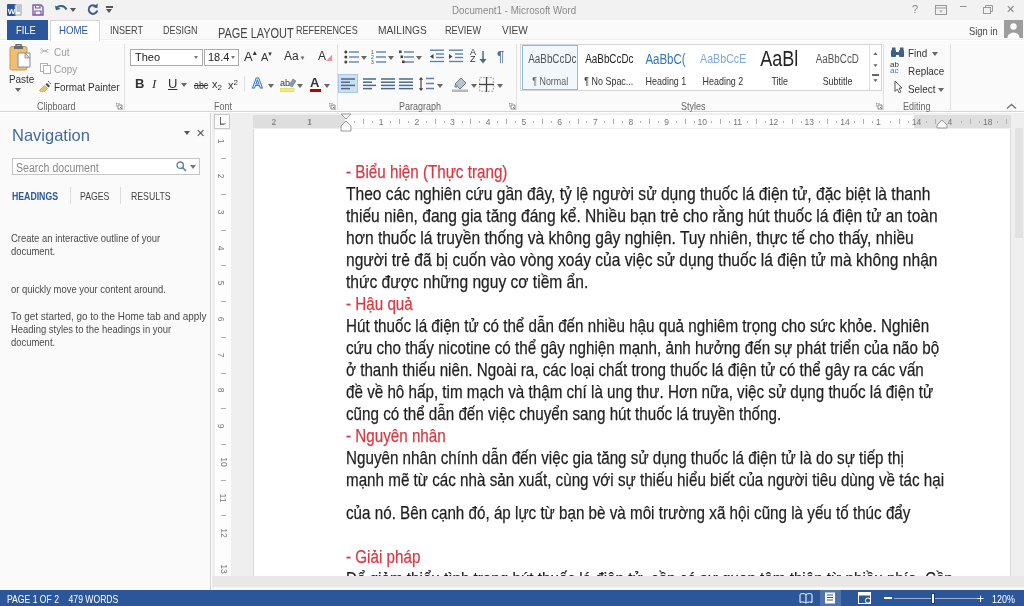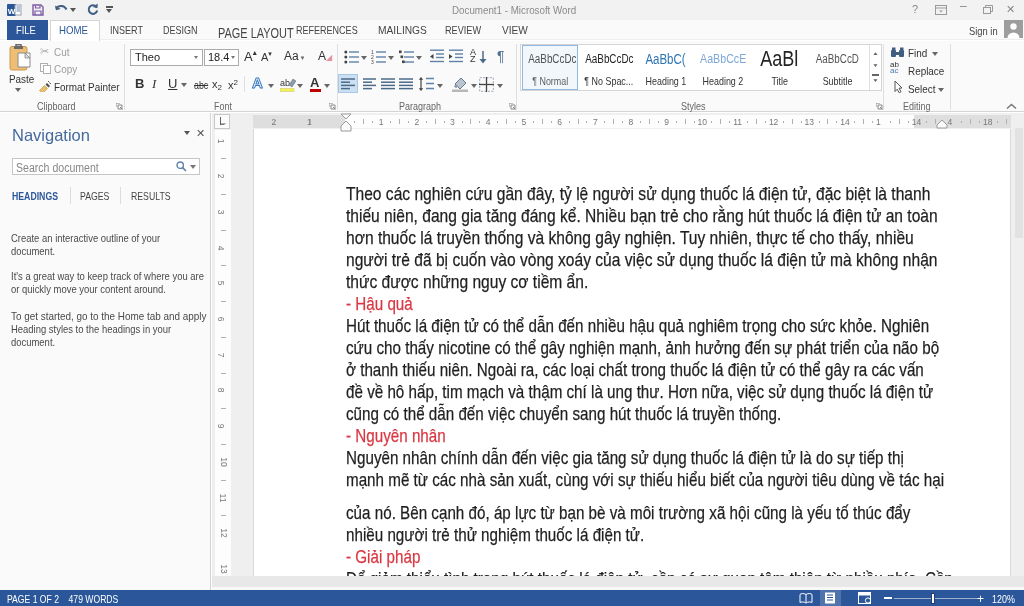--- a/index.html
+++ b/index.html
@@ -442,41 +442,40 @@
 <div class="abs" style="left:190px;top:165px;">
       <span class="caret" style="border-top-color:#777;"></span>
     </div>
 <div class="abs" style="left:12px;top:190px;font-size:10.5px;font-weight:bold;color:#2b579a;"><span class="sx" style="transform:scaleX(.83);">HEADINGS</span></div>
 <div class="abs" style="left:80px;top:190px;font-size:10.5px;color:#444;"><span class="sx" style="transform:scaleX(.83);">PAGES</span></div>
 <div class="abs" style="left:131px;top:190px;font-size:10.5px;color:#444;"><span class="sx" style="transform:scaleX(.83);">RESULTS</span></div>
 <div class="abs" style="left:70px;top:187px;width:1px;height:17px;background:#dcdcdc;"></div>
 <div class="abs" style="left:120px;top:187px;width:1px;height:17px;background:#dcdcdc;"></div>
 <div class="abs" style="left:11px;top:232px;font-size:10.5px;color:#4a4a4a;"><span class="sx" style="transform:scaleX(.9);">Create an interactive outline of your</span></div>
 <div class="abs" style="left:11px;top:245px;font-size:10.5px;color:#4a4a4a;"><span class="sx" style="transform:scaleX(.9);">document.</span></div>
-<div class="abs" style="left:11px;top:270px;font-size:10.5px;color:#4a4a4a;"><span class="sx" style="transform:scaleX(.9);">It's a great way to keep track of where you are</span></div>
 <div class="abs" style="left:11px;top:283px;font-size:10.5px;color:#4a4a4a;"><span class="sx" style="transform:scaleX(.9);">or quickly move your content around.</span></div>
 <div class="abs" style="left:11px;top:310px;font-size:11px;color:#4a4a4a;"><span class="sx" style="transform:scaleX(.9);">To get started, go to the Home tab and apply</span></div>
 <div class="abs" style="left:11px;top:323px;font-size:10.5px;color:#4a4a4a;"><span class="sx" style="transform:scaleX(.9);">Heading styles to the headings in your</span></div>
 <div class="abs" style="left:11px;top:336px;font-size:10.5px;color:#4a4a4a;"><span class="sx" style="transform:scaleX(.9);">document.</span></div>
+<div class="abs" style="left:346px;top:161px;height:22px;line-height:22px;font-size:19px;color:#d93842;-webkit-text-stroke:0.25px #d93842;"><span class="sx" style="transform:scaleX(0.8);">- Biểu hiện (Thực trạng)</span></div>
 <div class="abs" style="left:346px;top:183px;height:22px;line-height:22px;font-size:19px;color:#1f1f1f;-webkit-text-stroke:0.25px #1f1f1f;"><span class="sx" style="transform:scaleX(0.82);">Theo các nghiên cứu gần đây, tỷ lệ người sử dụng thuốc lá điện tử, đặc biệt là thanh</span></div>
 <div class="abs" style="left:346px;top:205px;height:22px;line-height:22px;font-size:19px;color:#1f1f1f;-webkit-text-stroke:0.25px #1f1f1f;"><span class="sx" style="transform:scaleX(0.82);">thiếu niên, đang gia tăng đáng kể. Nhiều bạn trẻ cho rằng hút thuốc lá điện tử an toàn</span></div>
 <div class="abs" style="left:346px;top:227px;height:22px;line-height:22px;font-size:19px;color:#1f1f1f;-webkit-text-stroke:0.25px #1f1f1f;"><span class="sx" style="transform:scaleX(0.82);">hơn thuốc lá truyền thống và không gây nghiện. Tuy nhiên, thực tế cho thấy, nhiều</span></div>
 <div class="abs" style="left:346px;top:249px;height:22px;line-height:22px;font-size:19px;color:#1f1f1f;-webkit-text-stroke:0.25px #1f1f1f;"><span class="sx" style="transform:scaleX(0.82);">người trẻ đã bị cuốn vào vòng xoáy của việc sử dụng thuốc lá điện tử mà không nhận</span></div>
 <div class="abs" style="left:346px;top:271px;height:22px;line-height:22px;font-size:19px;color:#1f1f1f;-webkit-text-stroke:0.25px #1f1f1f;"><span class="sx" style="transform:scaleX(0.82);">thức được những nguy cơ tiềm ẩn.</span></div>
 <div class="abs" style="left:346px;top:293px;height:22px;line-height:22px;font-size:19px;color:#d93842;-webkit-text-stroke:0.25px #d93842;"><span class="sx" style="transform:scaleX(0.8);">- Hậu quả</span></div>
 <div class="abs" style="left:346px;top:315px;height:22px;line-height:22px;font-size:19px;color:#1f1f1f;-webkit-text-stroke:0.25px #1f1f1f;"><span class="sx" style="transform:scaleX(0.8);">Hút thuốc lá điện tử có thể dẫn đến nhiều hậu quả nghiêm trọng cho sức khỏe. Nghiên</span></div>
 <div class="abs" style="left:346px;top:337px;height:22px;line-height:22px;font-size:19px;color:#1f1f1f;-webkit-text-stroke:0.25px #1f1f1f;"><span class="sx" style="transform:scaleX(0.8);">cứu cho thấy nicotine có thể gây nghiện mạnh, ảnh hưởng đến sự phát triển của não bộ</span></div>
 <div class="abs" style="left:346px;top:359px;height:22px;line-height:22px;font-size:19px;color:#1f1f1f;-webkit-text-stroke:0.25px #1f1f1f;"><span class="sx" style="transform:scaleX(0.8);">ở thanh thiếu niên. Ngoài ra, các loại chất trong thuốc lá điện tử có thể gây ra các vấn</span></div>
 <div class="abs" style="left:346px;top:381px;height:22px;line-height:22px;font-size:19px;color:#1f1f1f;-webkit-text-stroke:0.25px #1f1f1f;"><span class="sx" style="transform:scaleX(0.8);">đề về hô hấp, tim mạch và thậm chí là ung thư. Hơn nữa, việc sử dụng thuốc lá điện tử</span></div>
 <div class="abs" style="left:346px;top:403px;height:22px;line-height:22px;font-size:19px;color:#1f1f1f;-webkit-text-stroke:0.25px #1f1f1f;"><span class="sx" style="transform:scaleX(0.8);">cũng có thể dẫn đến việc chuyển sang hút thuốc lá truyền thống.</span></div>
 <div class="abs" style="left:346px;top:425px;height:22px;line-height:22px;font-size:19px;color:#d93842;-webkit-text-stroke:0.25px #d93842;"><span class="sx" style="transform:scaleX(0.8);">- Nguyên nhân</span></div>
 <div class="abs" style="left:346px;top:447px;height:22px;line-height:22px;font-size:19px;color:#1f1f1f;-webkit-text-stroke:0.25px #1f1f1f;"><span class="sx" style="transform:scaleX(0.8);">Nguyên nhân chính dẫn đến việc gia tăng sử dụng thuốc lá điện tử là do sự tiếp thị</span></div>
 <div class="abs" style="left:346px;top:469px;height:22px;line-height:22px;font-size:19px;color:#1f1f1f;-webkit-text-stroke:0.25px #1f1f1f;"><span class="sx" style="transform:scaleX(0.8);">mạnh mẽ từ các nhà sản xuất, cùng với sự thiếu hiểu biết của người tiêu dùng về tác hại</span></div>
 <div class="abs" style="left:346px;top:502px;height:22px;line-height:22px;font-size:19px;color:#1f1f1f;-webkit-text-stroke:0.25px #1f1f1f;"><span class="sx" style="transform:scaleX(0.8);">của nó. Bên cạnh đó, áp lực từ bạn bè và môi trường xã hội cũng là yếu tố thúc đẩy</span></div>
-<div class="abs" style="left:346px;top:524px;height:22px;line-height:22px;font-size:19px;color:#1f1f1f;-webkit-text-stroke:0.25px #1f1f1f;"><span class="sx" style="transform:scaleX(0.8);">nhiều người trẻ thử nghiệm thuốc lá điện tử.</span></div>
 <div class="abs" style="left:346px;top:546px;height:22px;line-height:22px;font-size:19px;color:#d93842;-webkit-text-stroke:0.25px #d93842;"><span class="sx" style="transform:scaleX(0.8);">- Giải pháp</span></div>
 <div class="abs" style="left:346px;top:568px;height:22px;line-height:22px;font-size:19px;color:#1f1f1f;-webkit-text-stroke:0.25px #1f1f1f;"><span class="sx" style="transform:scaleX(0.8);">Để giảm thiểu tình trạng hút thuốc lá điện tử, cần có sự quan tâm thiện từ nhiều phía. Cần</span></div>
 <div class="abs" style="left:212px;top:576px;width:812px;height:11px;background:#e9e8e8;"></div>
 <div class="abs" style="left:212px;top:587px;width:812px;height:3px;background:#f8f8f8;"></div>
 <div class="abs" style="left:0;top:590px;width:1024px;height:16px;background:#2b579a;"></div>
 <div class="abs" style="left:7px;top:593px;font-size:10.5px;color:#fff;"><span class="sx" style="transform:scaleX(.82);">PAGE 1 OF 2&nbsp;&nbsp;&nbsp;&nbsp;479 WORDS</span></div>
 <svg class="abs" style="left:799px;top:593px;" width="14" height="11" viewBox="0 0 14 11">
 <path d="M7 1.5 C5 0 1.5 0.5 1 1.5 v8 C2 8.8 5 8.6 7 10 C9 8.6 12 8.8 13 9.5 v-8 C12.5 0.5 9 0 7 1.5 z" fill="none" stroke="#fff" stroke-width="1"></path>
 <line x1="7" y1="1.8" x2="7" y2="9.6" stroke="#fff" stroke-width="1"></line>
     </svg>

